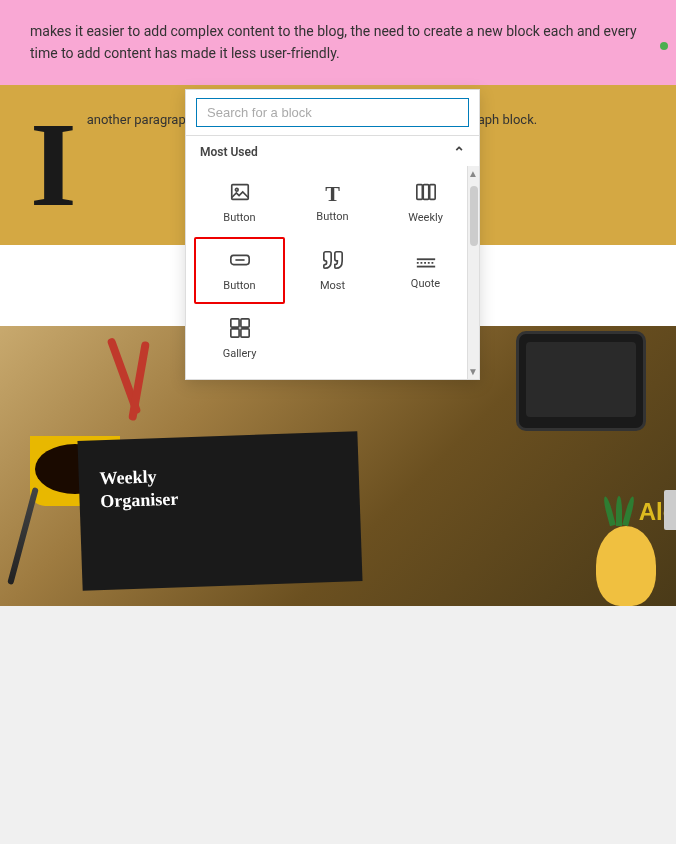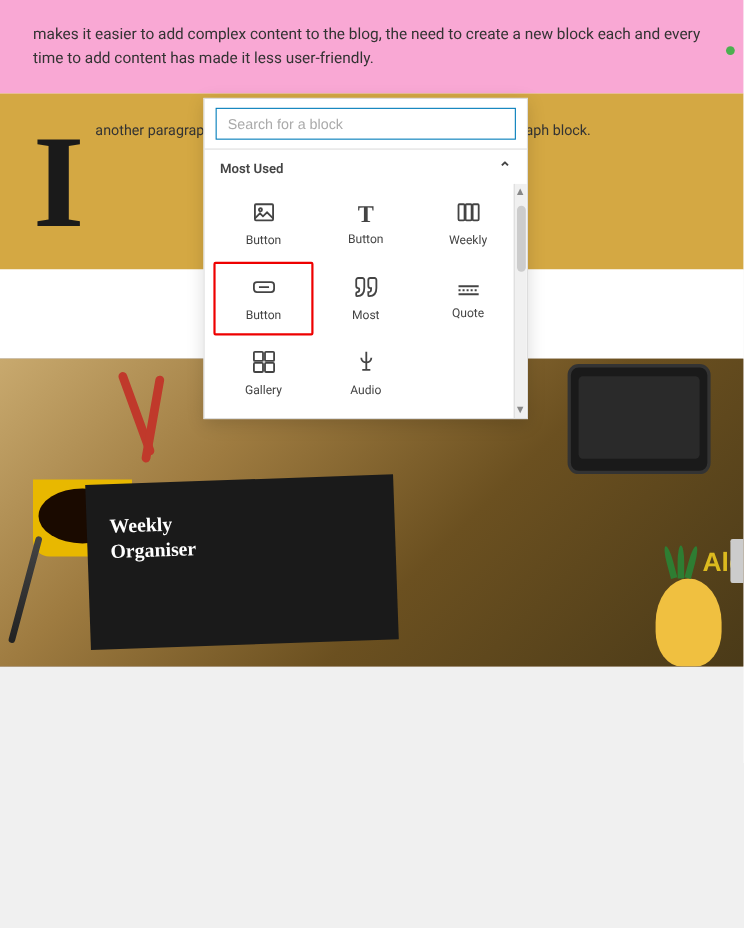--- a/index.html
+++ b/index.html
@@ -488,31 +488,20 @@
               <svg width="22" height="22" viewBox="0 0 24 24" fill="none" stroke="#444" stroke-width="1.8">
                 <rect x="2" y="2" width="9" height="9" rx="1"></rect>
                 <rect x="13" y="2" width="9" height="9" rx="1"></rect>
                 <rect x="2" y="13" width="9" height="9" rx="1"></rect>
                 <rect x="13" y="13" width="9" height="9" rx="1"></rect>
               </svg>
             </span>
             <span class="label">Gallery</span>
           </div>
 
-          <div class="block-item">
-            <span class="icon">
-              <svg width="18" height="22" viewBox="0 0 18 24" fill="none" stroke="#444" stroke-width="1.8">
-                <path d="M9 2 L9 16"></path>
-                <path d="M14 8 C14 14 4 14 4 8"></path>
-                <line x1="9" y1="16" x2="9" y2="20"></line>
-                <line x1="5" y1="20" x2="13" y2="20"></line>
-              </svg>
-            </span>
-            <span class="label">Audio</span>
-          </div>
 
         </div>
         <div class="picker-scroll-indicator">
           <span class="scroll-arrow-up">▲</span>
           <div class="scroll-thumb"></div>
           <span class="scroll-arrow-down">▼</span>
         </div>
       </div>
     </div>
   </div>

